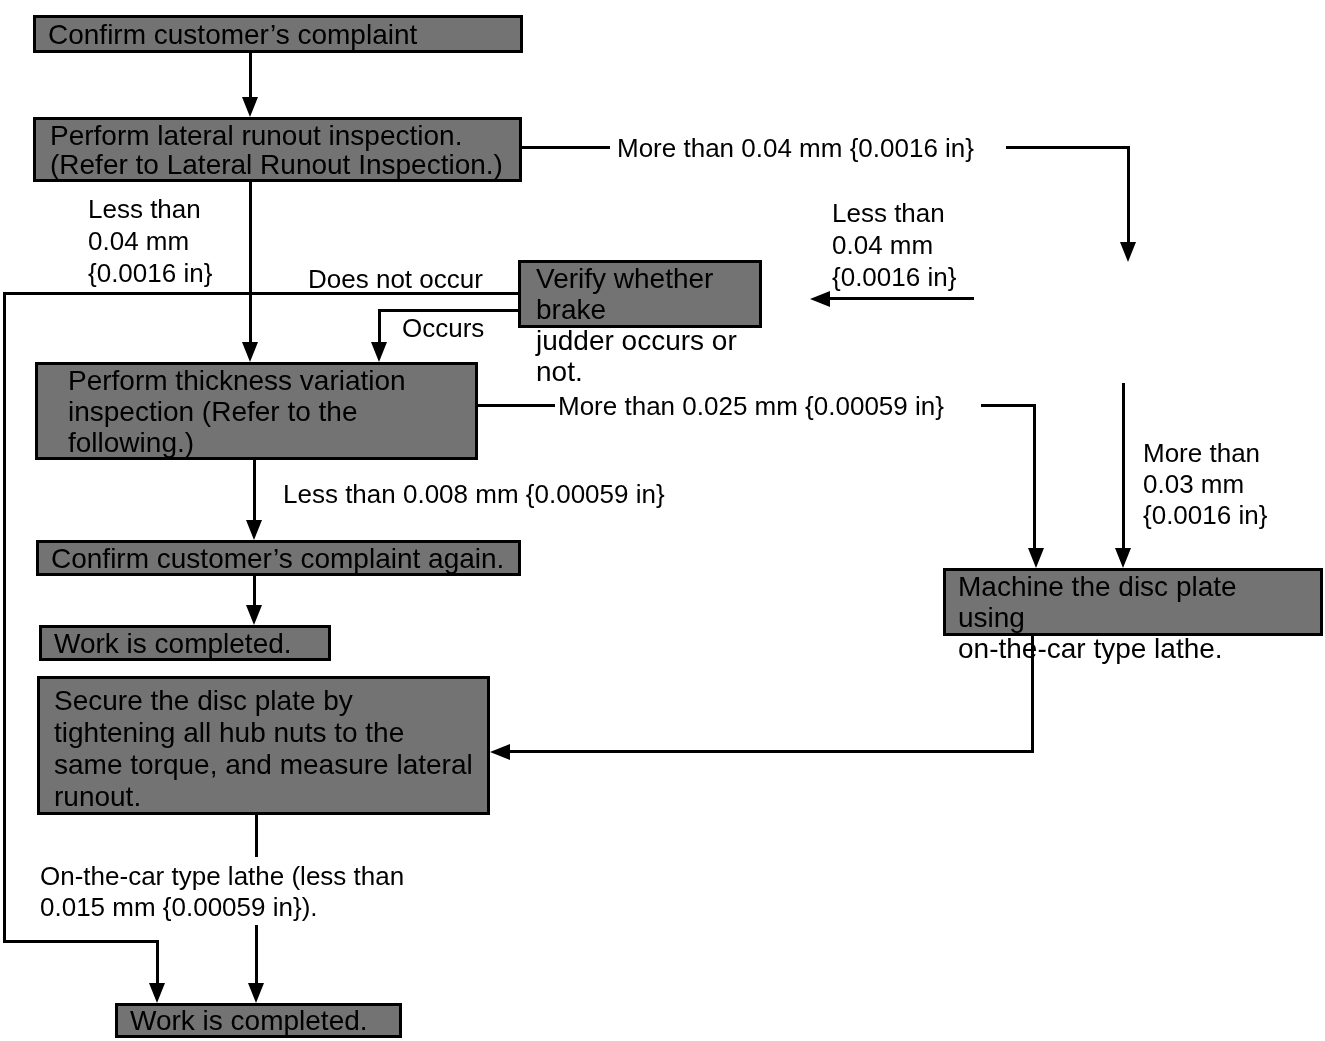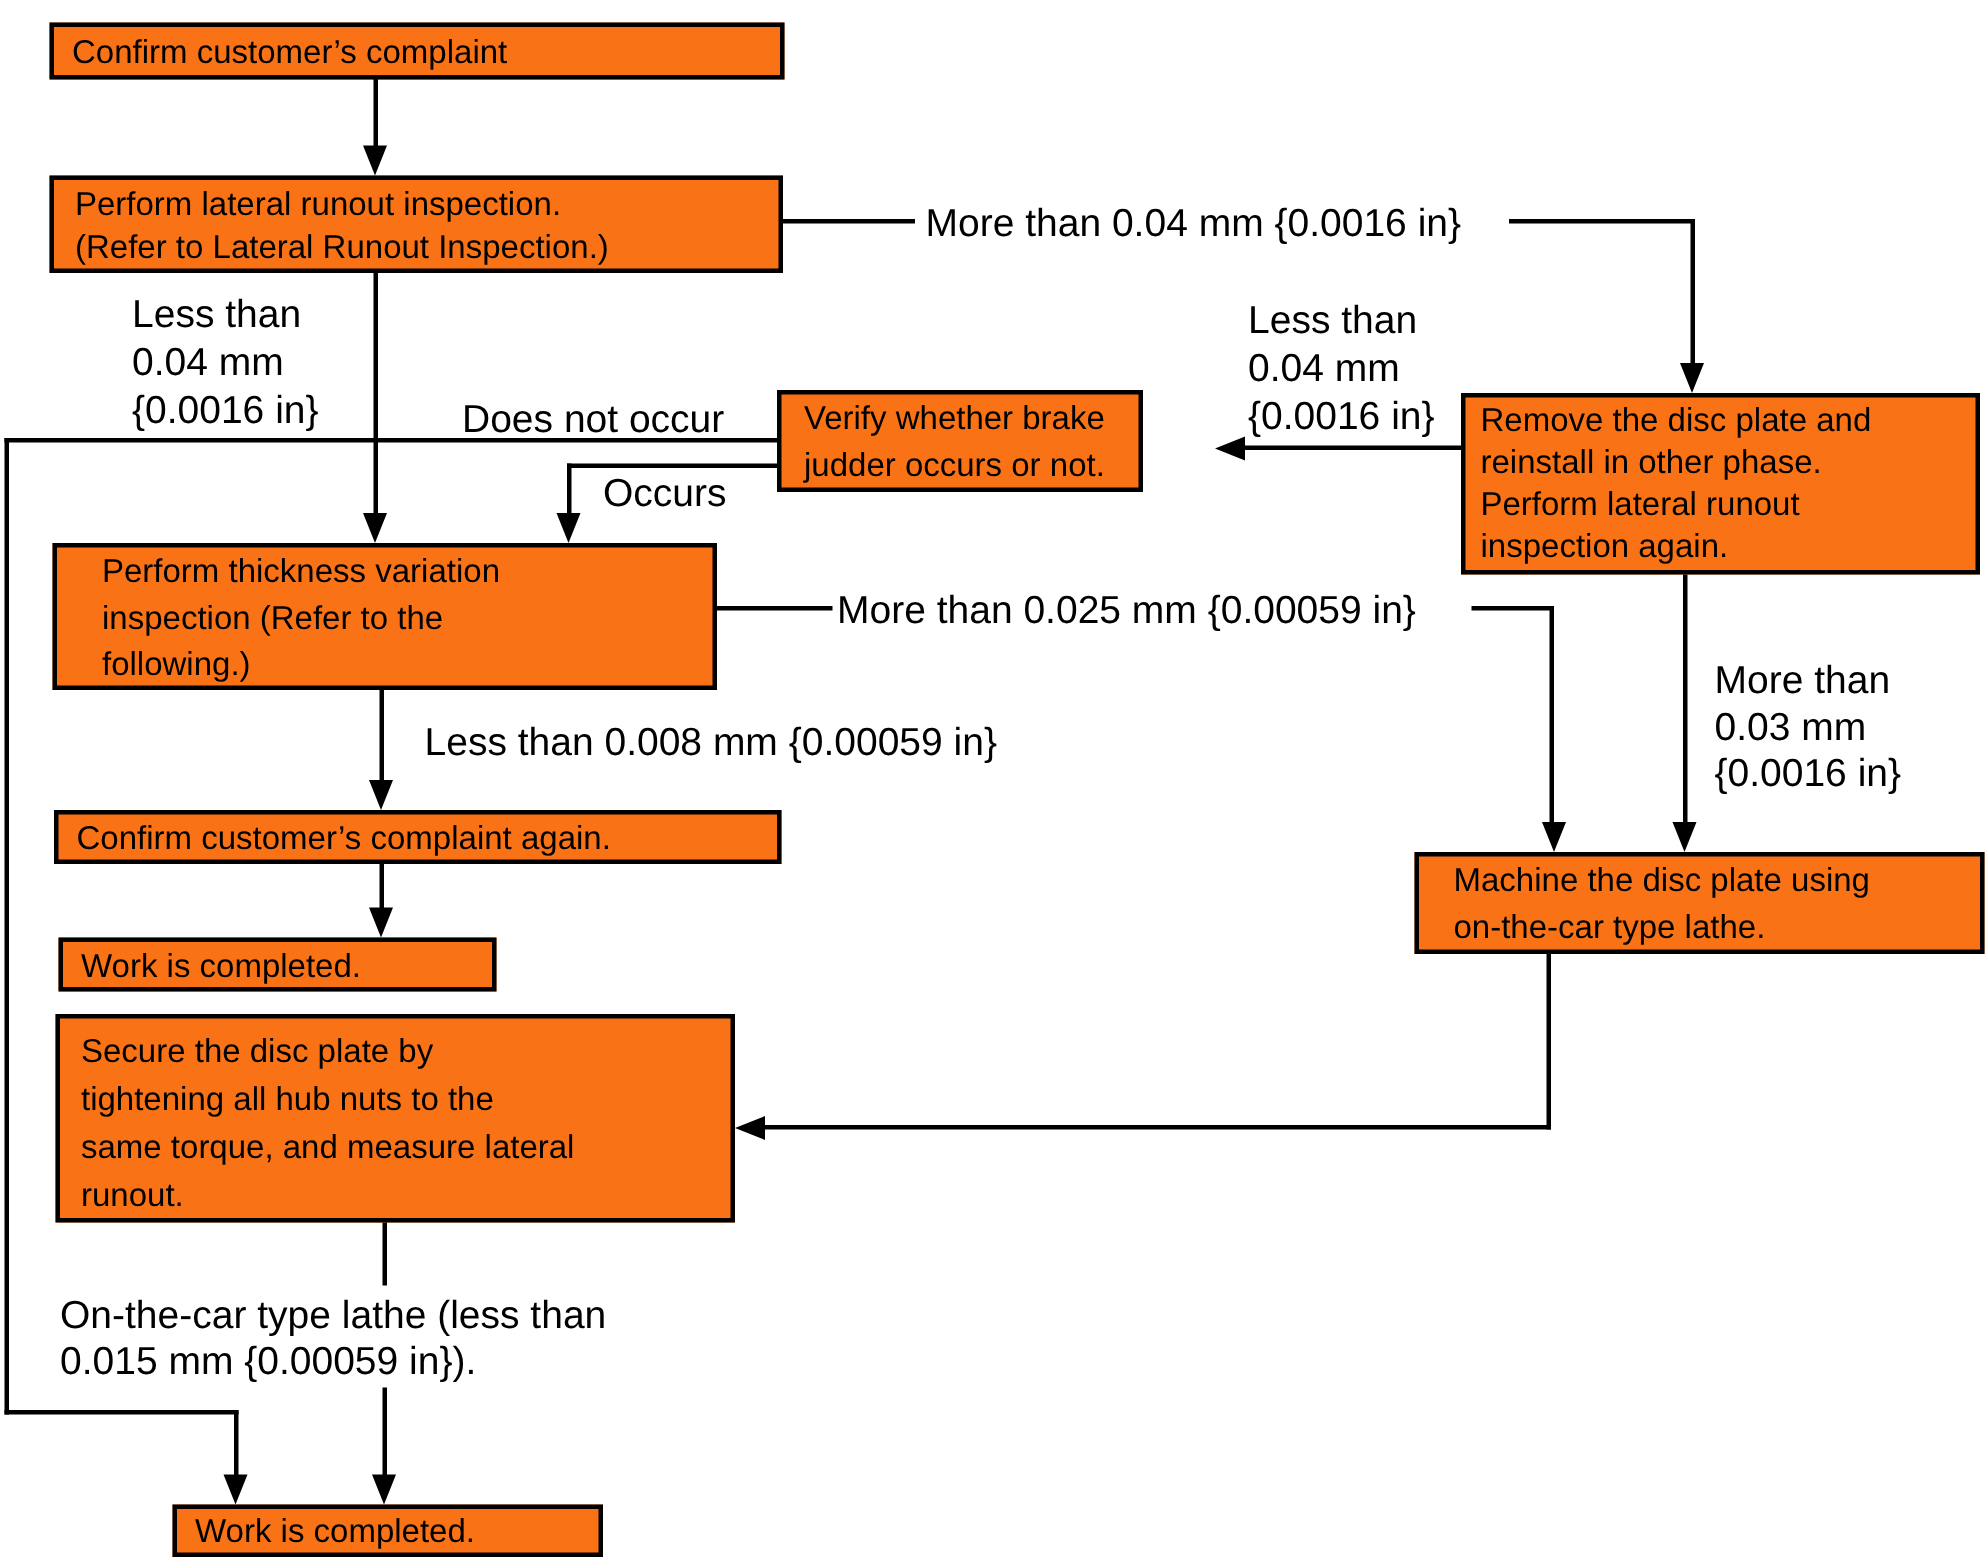--- a/index.html
+++ b/index.html
@@ -9,22 +9,22 @@
     height: 1041px;
     background: #ffffff;
     font-family: "Liberation Sans", "DejaVu Sans", sans-serif;
     color: #000;
     overflow: hidden;
   }
   .node {
     position: absolute;
     box-sizing: border-box;
     border: 3px solid #000;
-    background: #f97316;
-    font-size: 22px;
+    background: #737373;
+    font-size: 28px;
     line-height: 31px;
     white-space: pre-line;
     color: #000;
   }
   .node.single {
     display: flex;
     align-items: center;
     padding-left: 12px;
     white-space: nowrap;
   }
@@ -55,39 +55,35 @@
 <div id="canvas">
 
   <div class="node single" style="left:33px; top:15px; width:490px; height:38px;">Confirm customer’s complaint</div>
 
   <div class="node" style="left:33px; top:117px; width:489px; height:65px; line-height:29px; padding:1px 14px;">Perform lateral runout inspection.
 (Refer to Lateral Runout Inspection.)</div>
 
   <div class="node" style="left:518px; top:260px; width:244px; height:68px; padding:0 15px;">Verify whether brake
 judder occurs or not.</div>
 
-  <div class="node" style="left:974px; top:262px; width:346px; height:121px; line-height:28px; padding:1px 10px;">Remove the disc plate and
-reinstall in other phase.
-Perform lateral runout
-inspection again.</div>
 
   <div class="node" style="left:35px; top:362px; width:443px; height:98px; padding:0 30px;">Perform thickness variation
 inspection (Refer to the
 following.)</div>
 
   <div class="node single" style="left:36px; top:540px; width:485px; height:36px;">Confirm customer’s complaint again.</div>
 
   <div class="node single" style="left:39px; top:625px; width:292px; height:36px;">Work is completed.</div>
 
   <div class="node" style="left:37px; top:676px; width:453px; height:139px; line-height:32px; padding:6px 14px;">Secure the disc plate by
 tightening all hub nuts to the
 same torque, and measure lateral
 runout.</div>
 
-  <div class="node" style="left:943px; top:568px; width:380px; height:68px; padding:0 23px;">Machine the disc plate using
+  <div class="node" style="left:943px; top:568px; width:380px; height:68px; padding:0 12px;">Machine the disc plate using
 on-the-car type lathe.</div>
 
   <div class="node single" style="left:115px; top:1003px; width:287px; height:35px;">Work is completed.</div>
 
   <div class="lbl" style="left:88px; top:193px;">Less than
 0.04 mm
 {0.0016 in}</div>
 
   <div class="lbl" style="left:617px; top:132px;">More than 0.04 mm {0.0016 in}</div>
 

